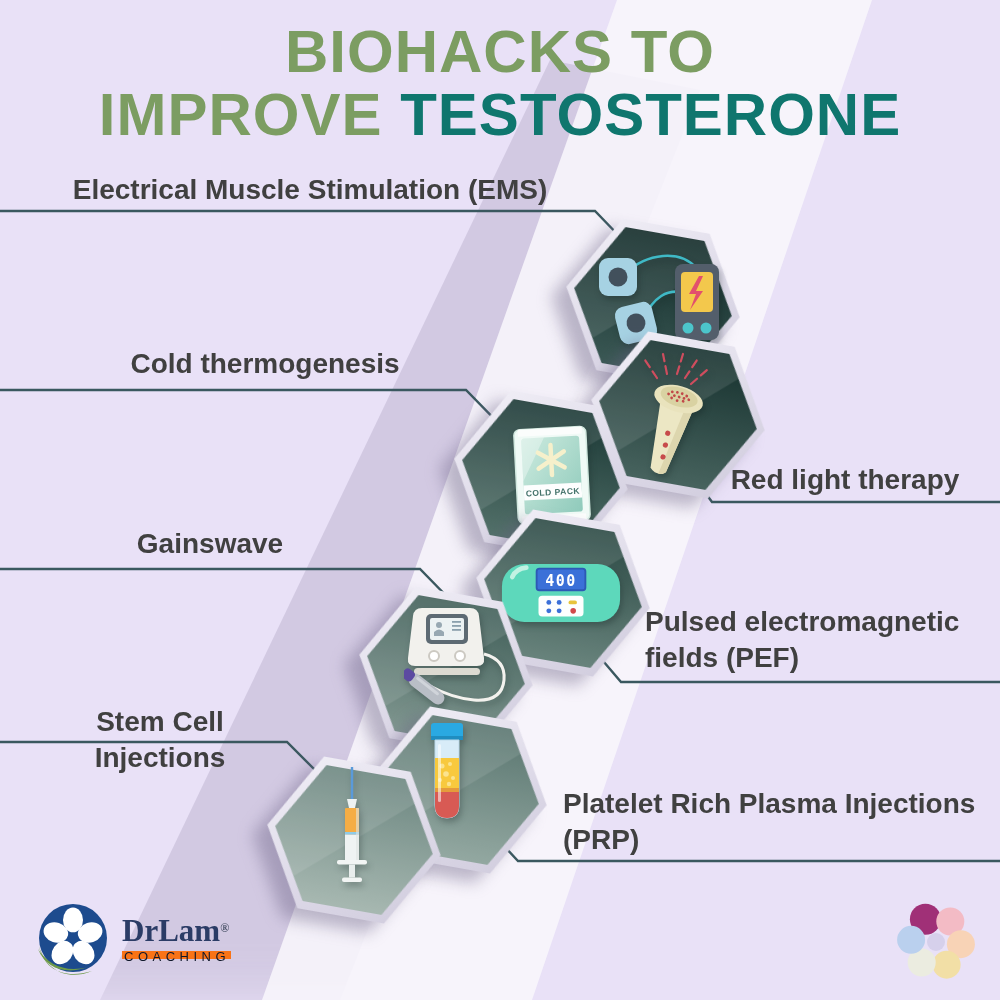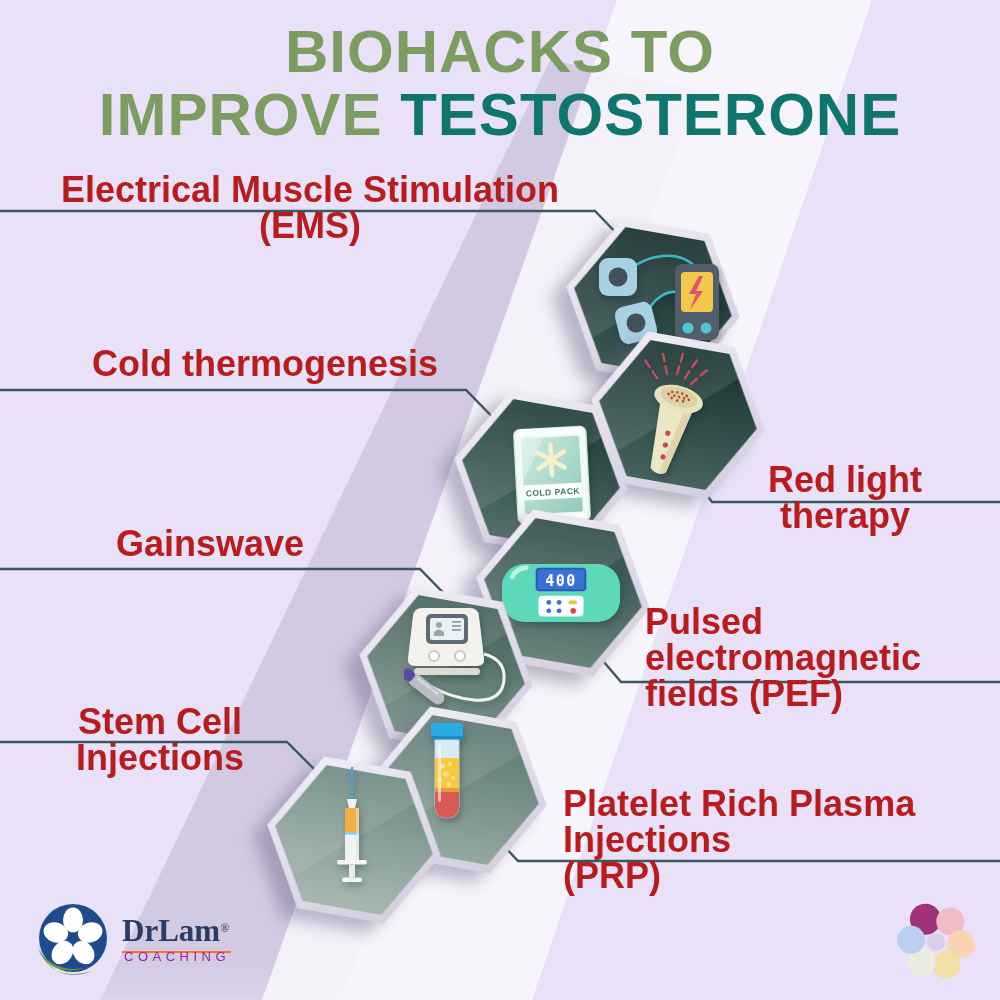--- a/index.html
+++ b/index.html
@@ -49,33 +49,33 @@
     content:"";position:absolute;inset:0;
     background:rgba(255,255,255,.10);
     clip-path:polygon(0 0,100% 0,0 100%);
   }
   .hex-icon{
     position:absolute;inset:0;display:flex;align-items:center;justify-content:center;
     filter:drop-shadow(2px 4px 3px rgba(10,25,25,.28));
   }
   
   .label{
-    position:absolute;color:#b91c1c;font-weight:700;font-size:36px;line-height:36px;
+    position:absolute;color:#404040;font-weight:700;font-size:28px;line-height:36px;
   }
   .label.center{text-align:center;}
   
   .drlam{position:absolute;left:36px;top:901px;display:flex;align-items:center;}
   .drlam-text{margin-left:12px;}
   .drlam-name{
     font-family:"Liberation Serif", serif;font-weight:700;font-size:31px;color:#2b3c66;
-    border-bottom:2px solid #f97316;padding:0 2px 3px 0;line-height:30px;
+    border-bottom:8px solid #f97316;padding:0 2px 3px 0;line-height:30px;
   }
   .drlam-reg{font-size:12px;vertical-align:9px;color:#4a5268;}
   .drlam-sub{
-    font-size:13px;letter-spacing:4.5px;color:#a21caf;margin-top:3px;padding-left:2px;
+    font-size:13px;letter-spacing:4.5px;color:#0f172a;margin-top:3px;padding-left:2px;
   }
   .flower-logo{position:absolute;left:886px;top:888px;}
   .pef-display{font-family:"DejaVu Sans Mono", monospace;font-weight:700;}
 </style>
 </head>
 <body>
 
 <div id="stage">
 
   <div class="band-shadow"></div>

